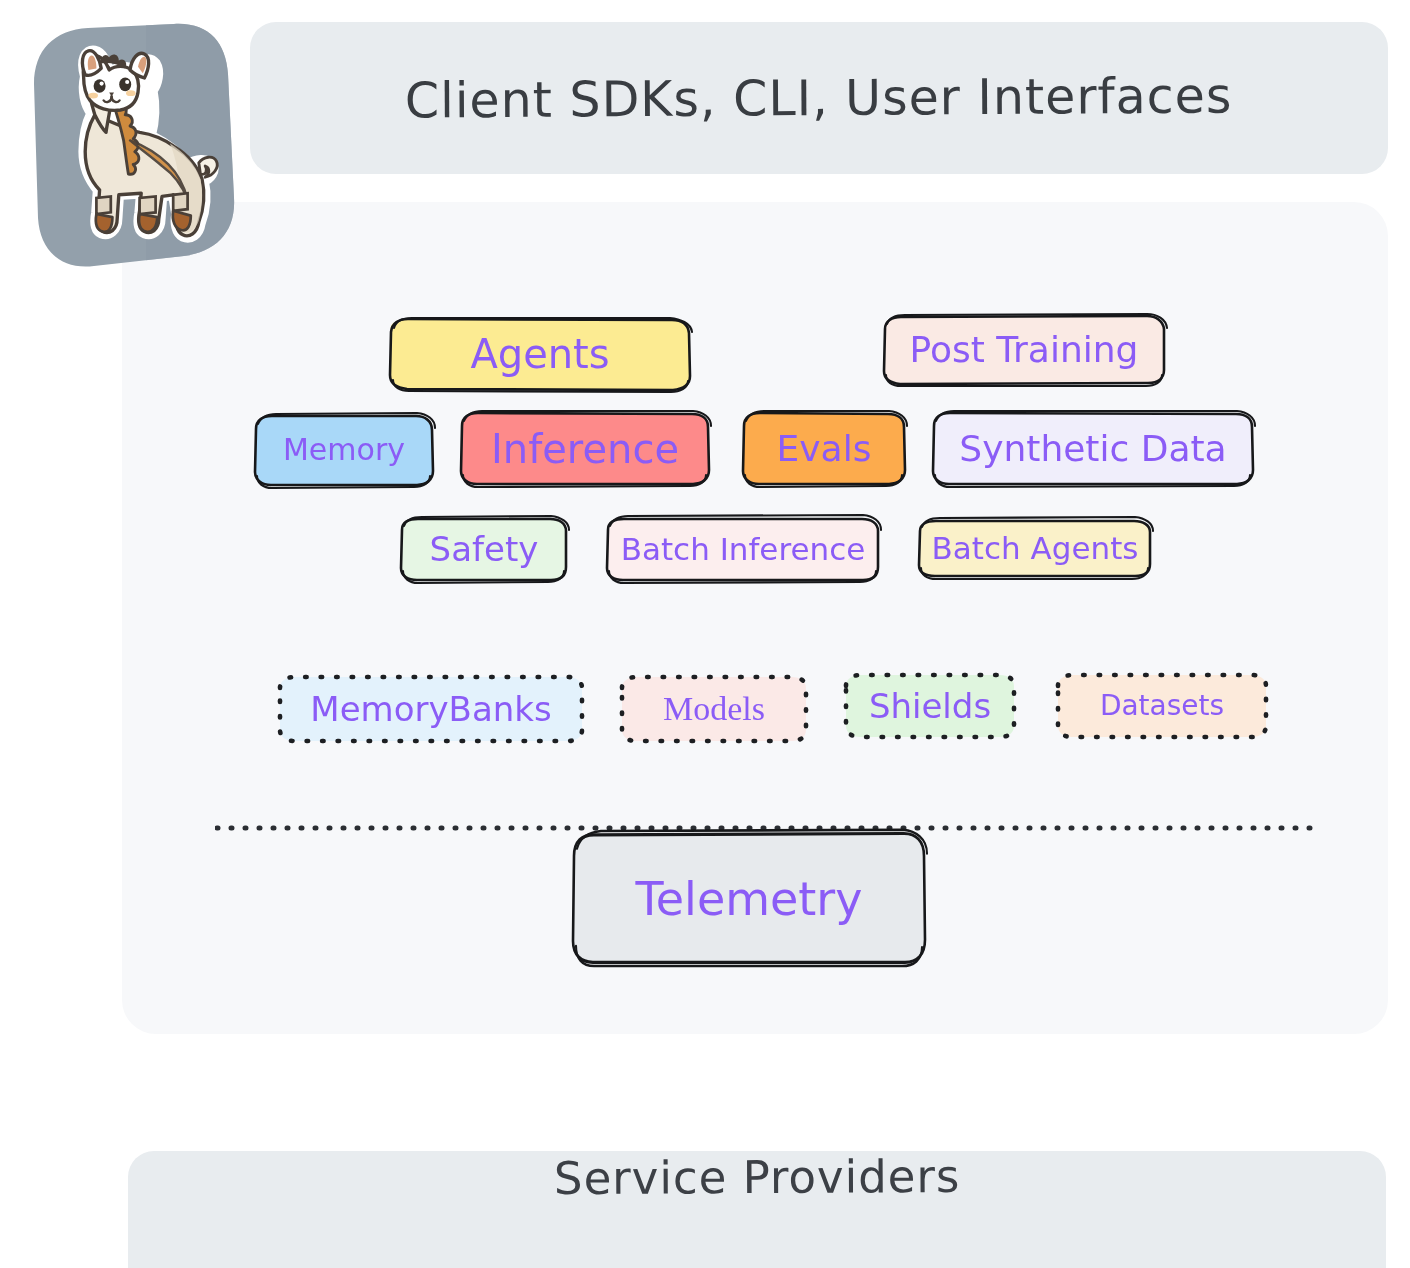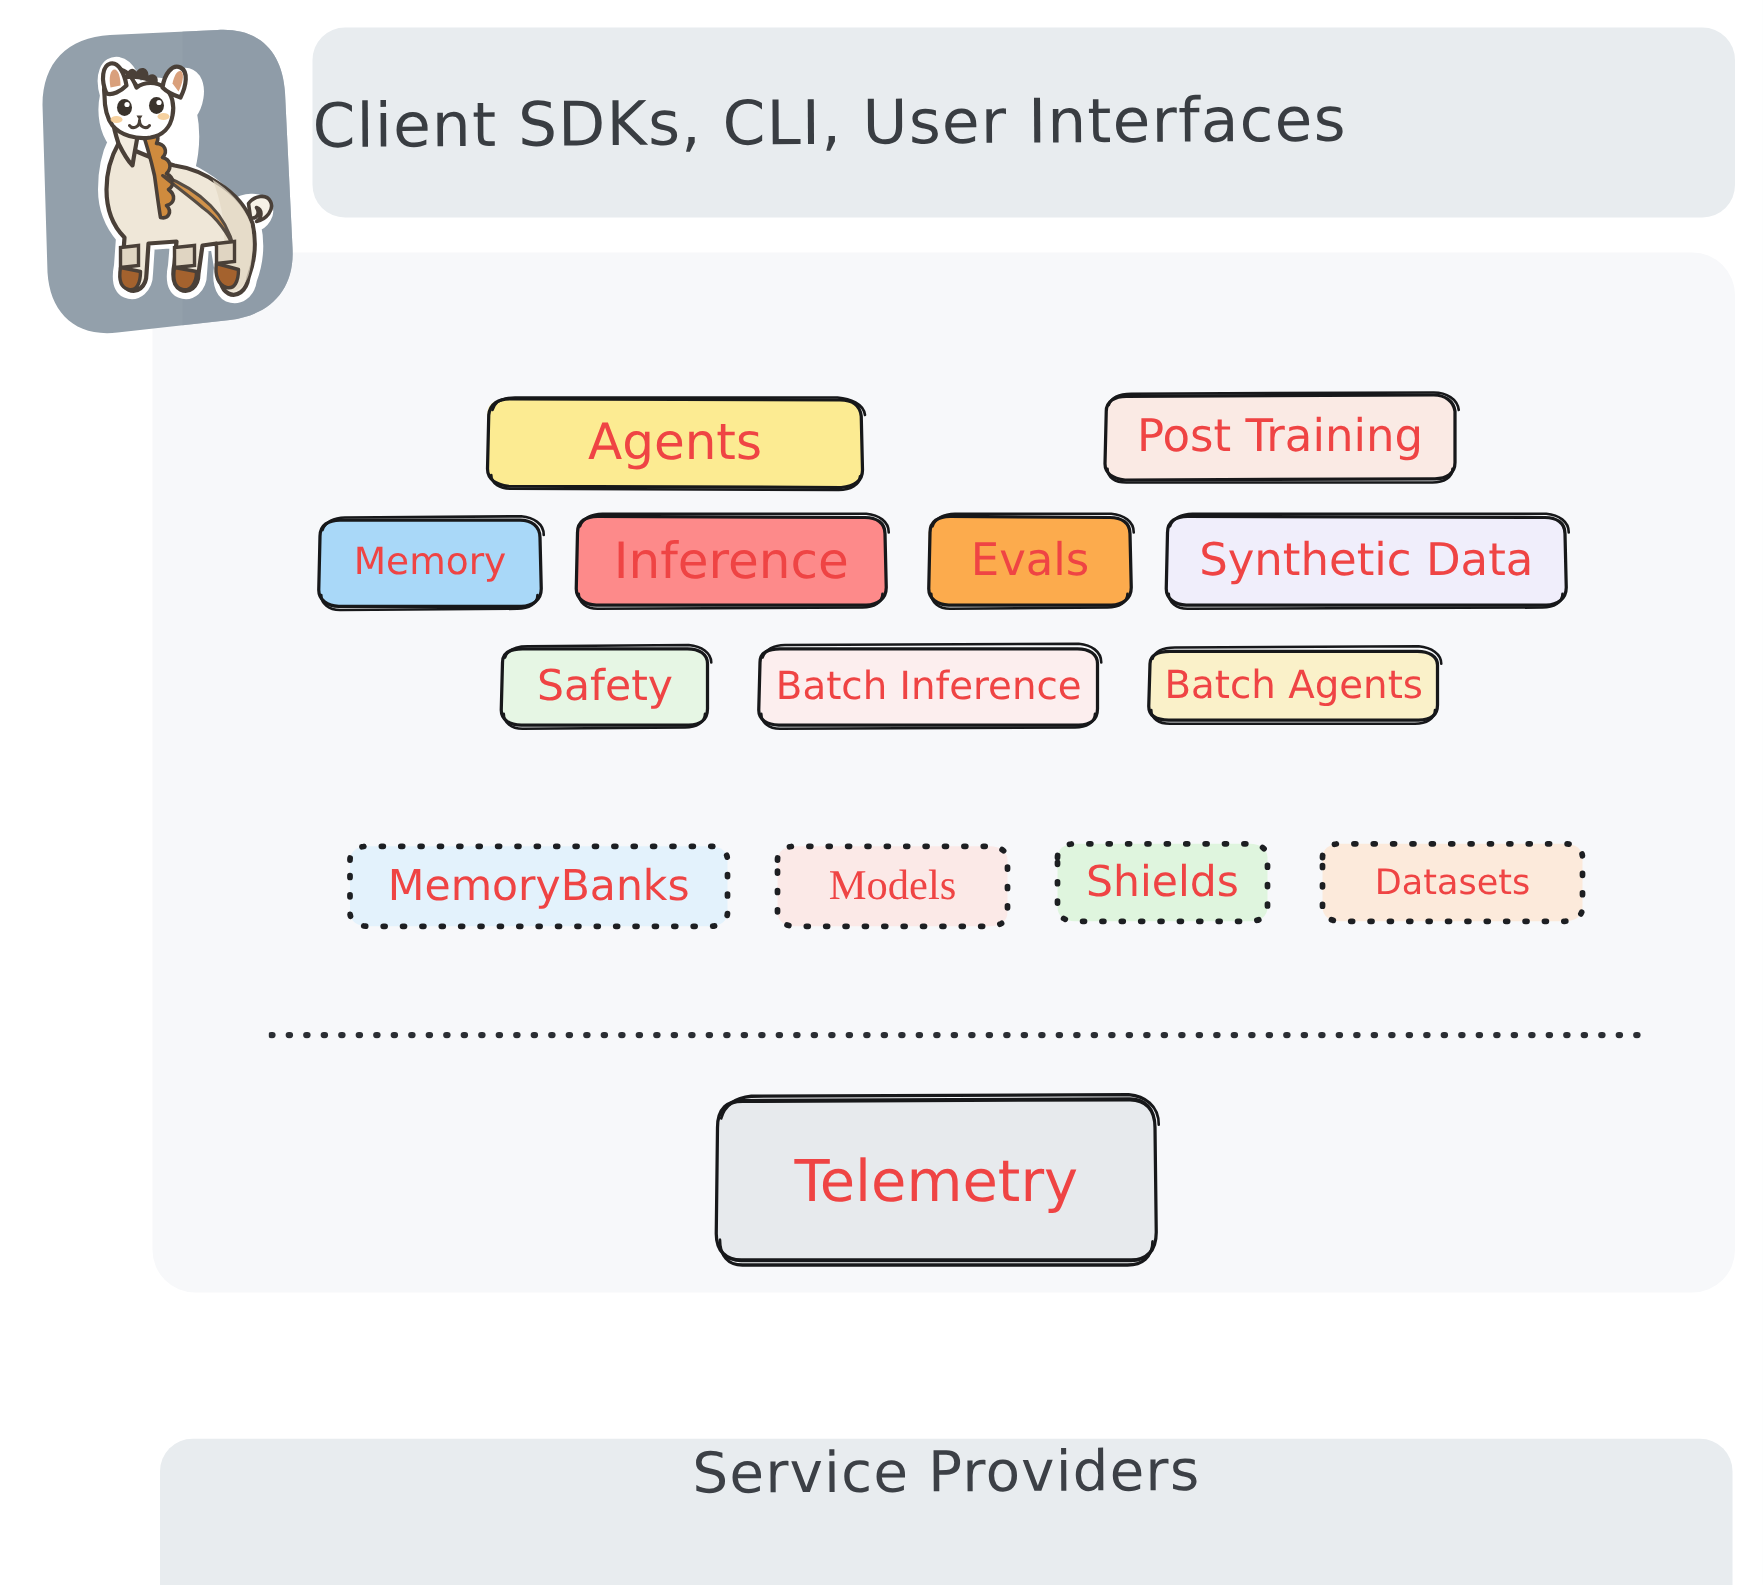--- a/index.html
+++ b/index.html
@@ -24,20 +24,21 @@
   .header-panel {
     position: absolute;
     left: 250px;
     top: 22px;
     width: 1138px;
     height: 152px;
     background: #e8ecef;
     border-radius: 26px;
     display: flex;
     align-items: center;
+    justify-content: center;
   }
   .header-title {
     font-size: 49px;
     color: #393d42;
     letter-spacing: 1px;
     transform: rotate(-0.35deg);
   }
 
   .main-panel {
     position: absolute;
@@ -80,21 +81,21 @@
   }
   .llama-badge svg { display: block; }
 
   
   .sk {
     position: absolute;
     display: flex;
     align-items: center;
     justify-content: center;
     box-sizing: border-box;
-    color: #ef4444;
+    color: #8b5cf6;
   }
   .sk > .sk-label {
     position: relative;
     z-index: 2;
     white-space: nowrap;
     line-height: 1;
   }
   .sk > svg.sk-frame {
     position: absolute;
     left: -7px;
@@ -390,21 +391,21 @@
     </svg>
     <span class="sk-label" style="font-size:28px;">Datasets</span>
   </div>
 
   <div class="divider">
     <svg width="1098" height="6" viewBox="0 0 1098 6">
       <line x1="2" y1="3" x2="1096" y2="3" stroke="#2b2e33" stroke-width="5" stroke-linecap="round" stroke-dasharray="1 13"></line>
     </svg>
   </div>
 
-  <div class="sk" style="left:570px; top:874px; width:358px; height:141px;">
+  <div class="sk" style="left:570px; top:828px; width:358px; height:141px;">
     <svg class="sk-frame" viewBox="0 0 372 124" preserveAspectRatio="none">
       <path class="sk-fill" fill="#e7eaed" d="M10 28 C10 16 18 11 30 11 L342 10 C354 10 361 16 361 28 L362 96
                C362 108 354 113 342 113 L29 113 C17 113 10 107 10 96 Z"></path>
       <path class="sk-stroke" d="M11 28 C11 16 19 11 31 11 L341 10 C353 10 361 16 361 28 L362 95
                C362 107 354 113 342 113 L30 113 C18 113 10 107 10 96 Z"></path>
       <path class="sk-stroke thin" d="M14 22 C17 13 26 9 38 8 L340 7 C353 8 364 14 364 26"></path>
       <path class="sk-stroke thin" d="M359 101 C359 111 351 116 339 116 L31 116 C19 116 13 110 13 100"></path>
     </svg>
     <span class="sk-label telemetry-label">Telemetry</span>
   </div>

